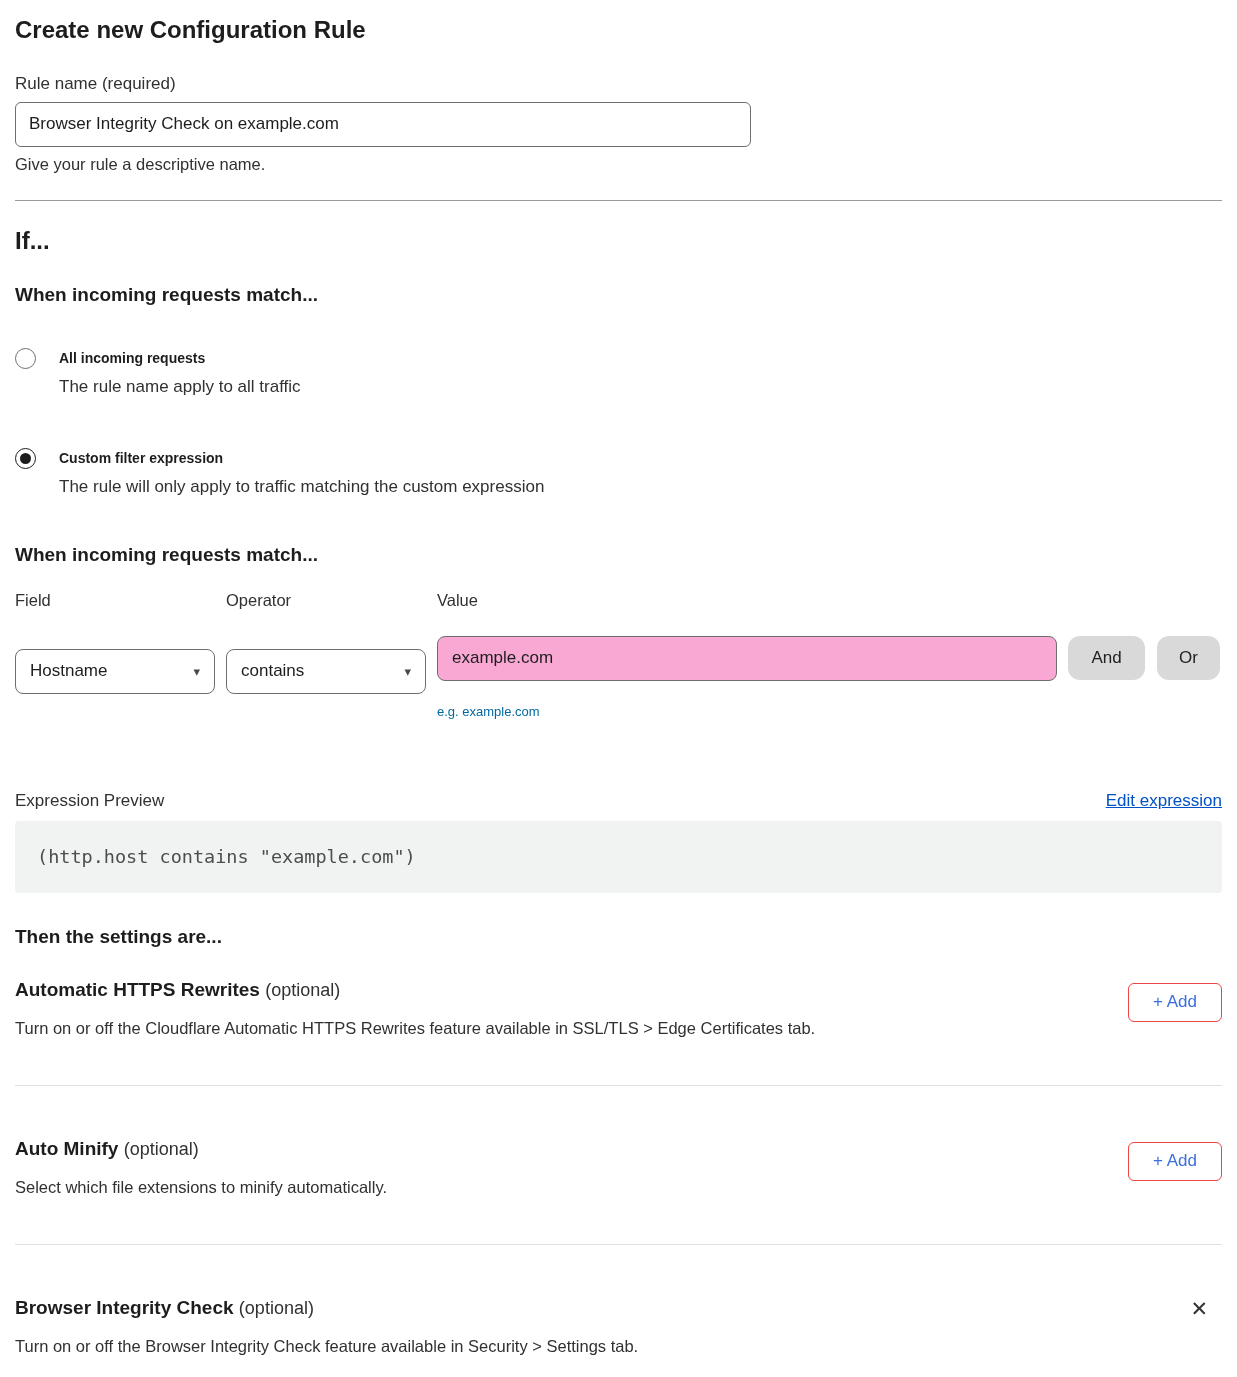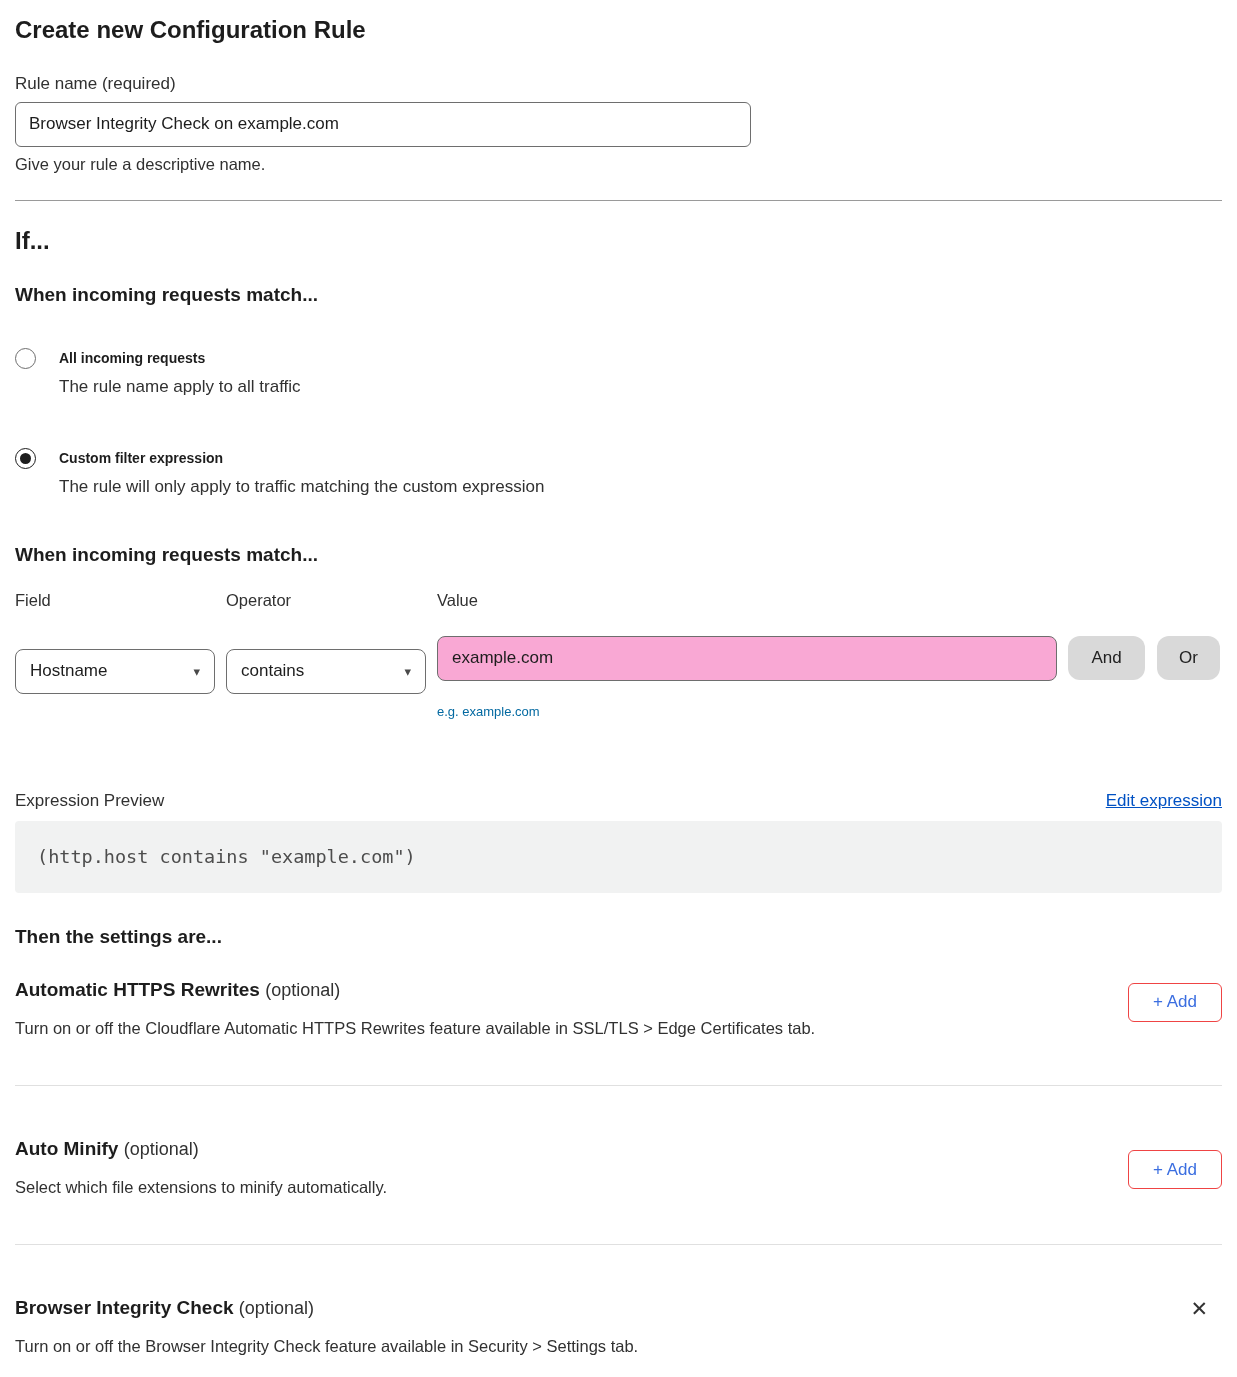--- a/index.html
+++ b/index.html
@@ -202,21 +202,21 @@
     font-size: 18.5px;
     color: #4d4d4d;
   }
   .settings-heading { margin-top: 32px; }
   .setting-row {
     margin-top: 28px;
     display: flex;
     align-items: flex-start;
     justify-content: space-between;
   }
-  .setting-row.second { margin-top: 50px; align-items: center; }
+  .setting-row.second { margin-top: 50px; }
   .setting-texts { max-width: 1000px; }
   .setting-title {
     font-size: 19px;
     line-height: 26px;
     font-weight: 700;
     color: #1d1d1d;
   }
   .setting-optional {
     font-weight: 400;
     color: #313131;

